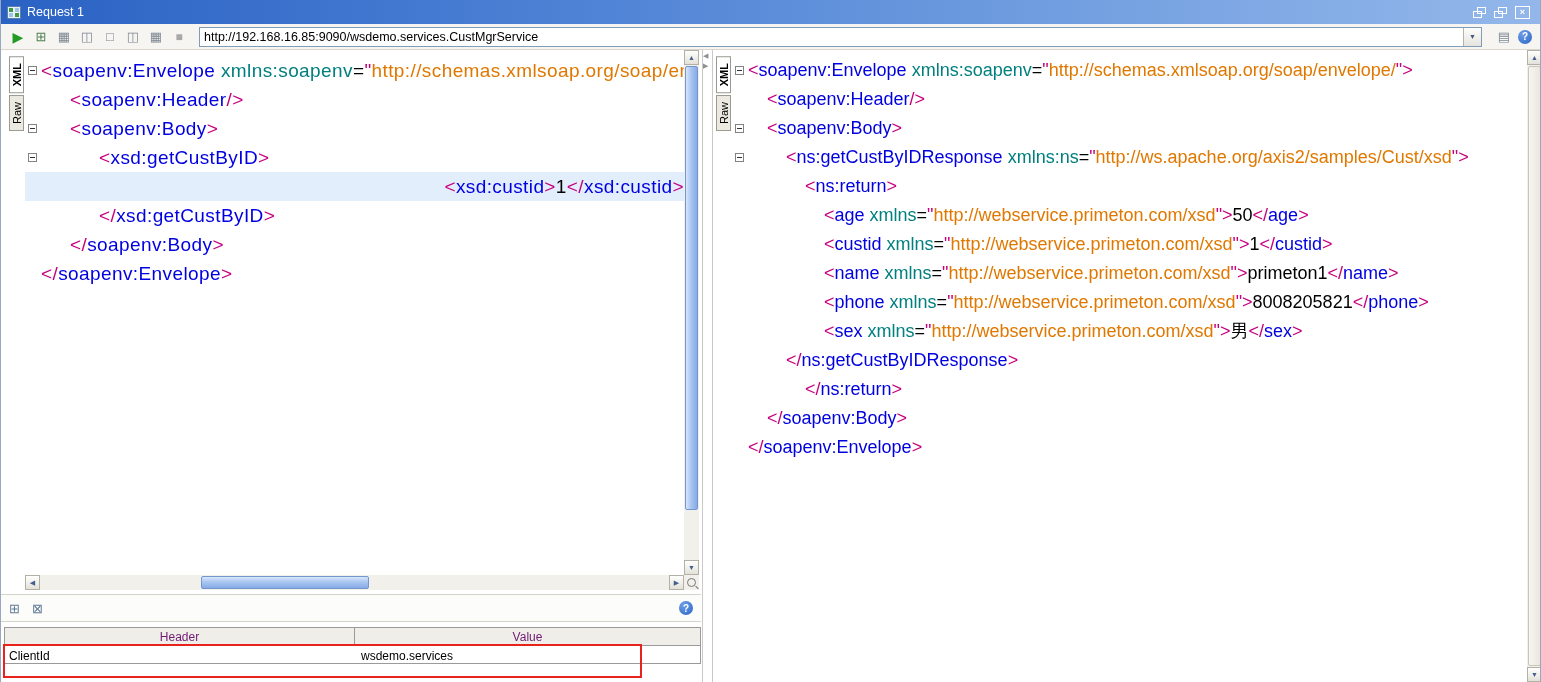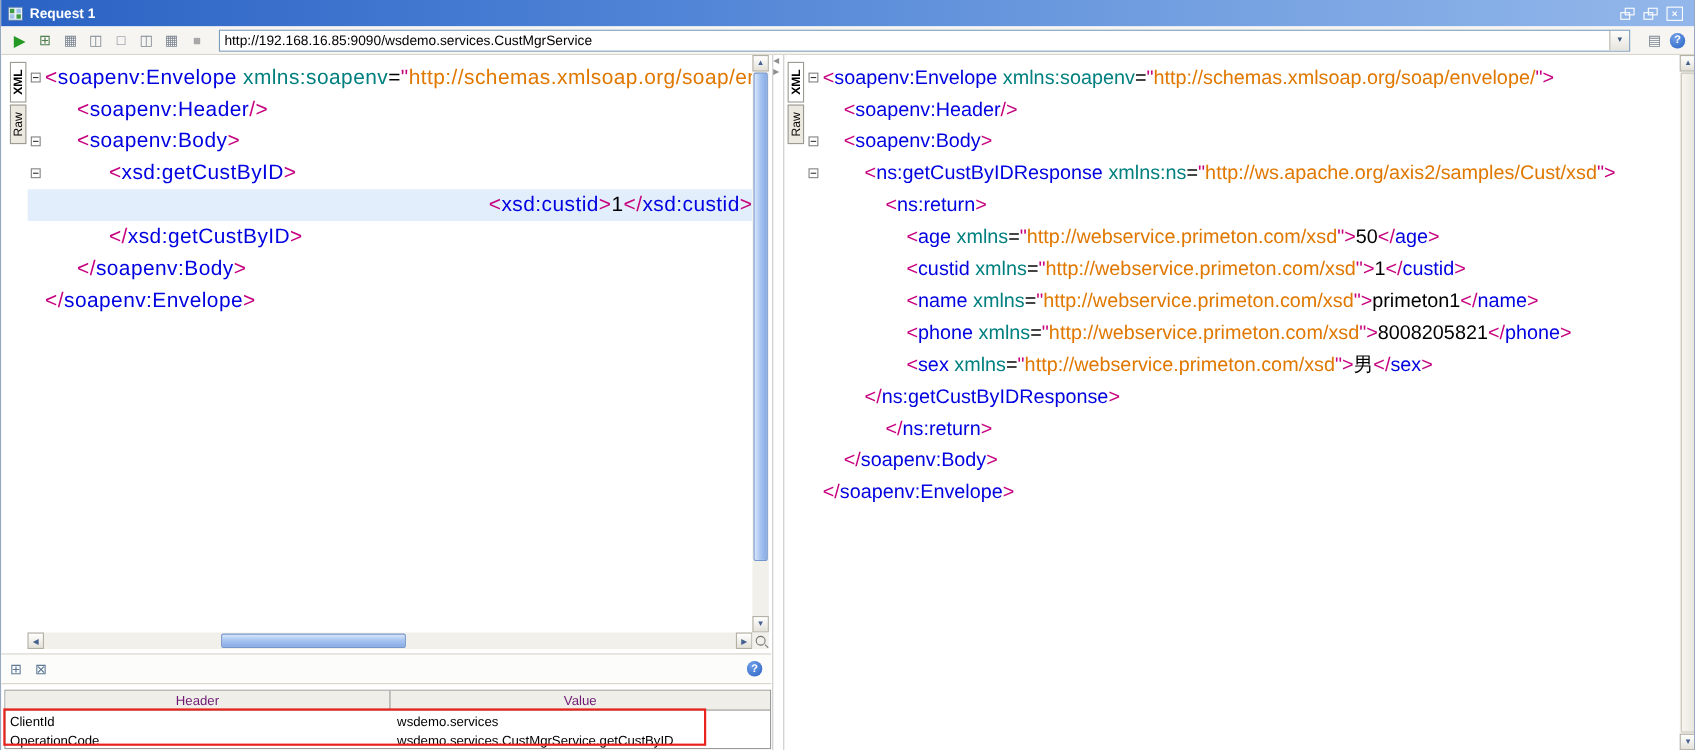--- a/index.html
+++ b/index.html
@@ -3,21 +3,21 @@
 <meta charset="utf-8">
 <style>
   html,body{margin:0;padding:0;background:#fff;}
   body{width:1541px;height:682px;overflow:hidden;font-family:"Liberation Sans",sans-serif;}
   .window{position:relative;width:1541px;height:682px;background:#fff;overflow:hidden;box-sizing:border-box;border-left:1px solid #98a8c0;border-right:1px solid #98a8c0;}
 
   
   .titlebar{position:absolute;left:0;top:0;width:100%;height:24px;
     background:linear-gradient(90deg,#2a62c4 0%,#4b80d4 35%,#7ea8e4 80%,#93b7ea 100%);
     display:flex;align-items:center;padding:0 6px;box-sizing:border-box;}
-  .title-text{color:#fff;font-weight:bold;font-size:12.5px;margin-left:6px;white-space:nowrap;}
+  .title-text{color:#fff;font-weight:normal;font-size:12.5px;margin-left:6px;white-space:nowrap;}
   .win-controls{margin-left:auto;display:flex;align-items:center;gap:8px;margin-right:4px;}
   .wb{display:inline-block;position:relative;}
   .wb-detach{width:13px;height:11px;}
   .wb-detach::before{content:"";position:absolute;left:0;bottom:0;width:7px;height:5px;border:1px solid #fff;}
   .wb-detach::after{content:"";position:absolute;right:0;top:0;width:7px;height:5px;border:1px solid #fff;}
   .wb-close{width:13px;height:11px;border:1px solid #fff;color:#fff;font-size:9px;line-height:10px;text-align:center;font-weight:bold;}
 
   
   .toolbar{position:absolute;left:0;top:24px;width:100%;height:26px;background:#f6f5f1;
     border-bottom:1px solid #d9d6cc;display:flex;align-items:center;padding:0 8px;box-sizing:border-box;gap:5px;}
@@ -204,22 +204,18 @@
   <div class="htable">
     <div class="hhead">
       <span class="hcol c1">Header</span>
       <span class="hcol c2">Value</span>
     </div>
     <div id="headers-rows">
         <div class="hrow">
           <span class="rc1">ClientId</span>
           <span class="rc2">wsdemo.services</span>
         </div>
-        <div class="hrow">
-          <span class="rc1">OperationCode</span>
-          <span class="rc2">wsdemo.services.CustMgrService.getCustByID</span>
-        </div>
       </div>
   </div>
 
   <div class="red-annotation"></div>
 
 </div>
 
 </body></html>

